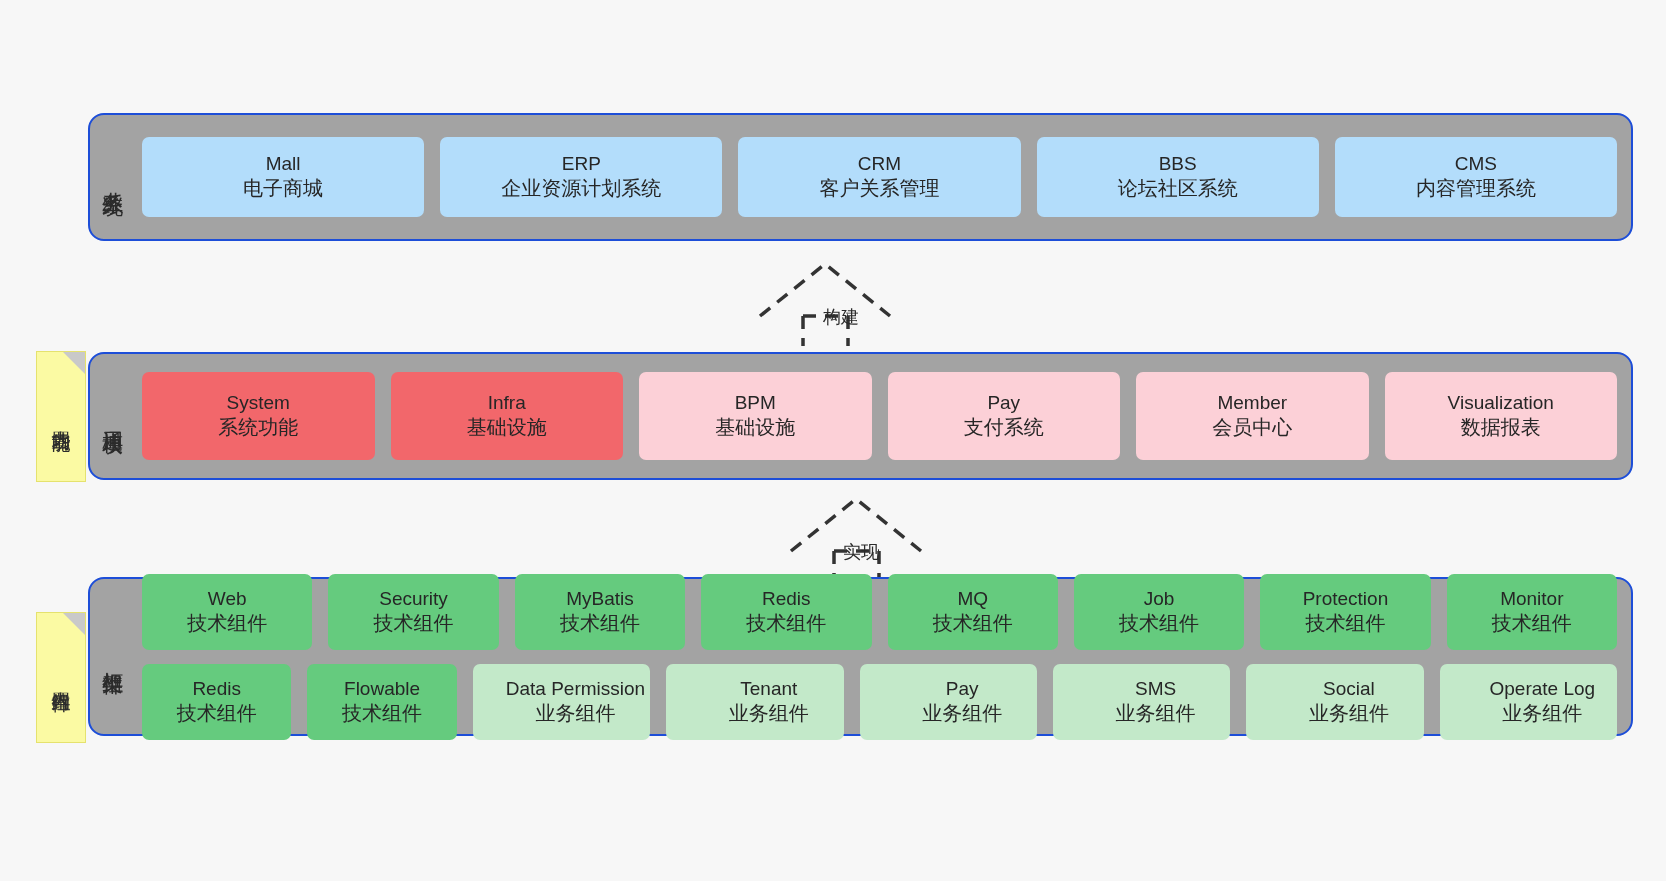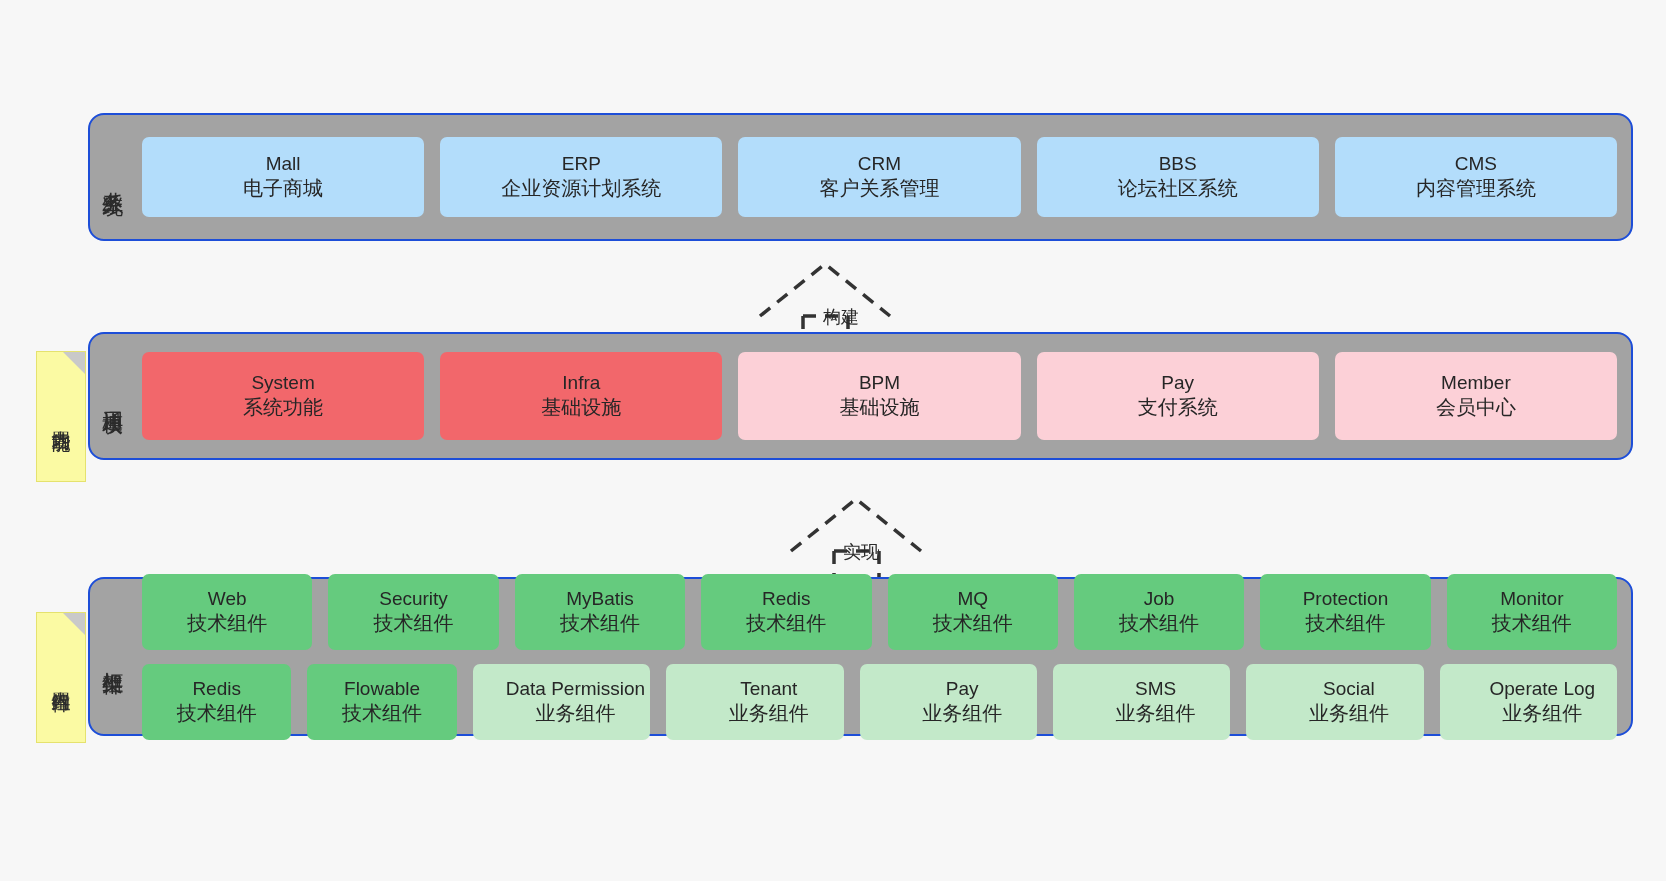--- a/index.html
+++ b/index.html
@@ -159,21 +159,21 @@
       <path d="M 48 58 L 48 88 M 48 58 L 93 58 M 93 58 L 93 88" fill="none" stroke="#333" stroke-width="3.5" stroke-dasharray="13 9" stroke-linecap="butt"></path>
     </svg>
     <span class="arrow-label" style="left:57px; top:47px;margin-left:11px;">构建</span>
   </div>
 
   <div class="note" style="left:36px; top:351px; width:50px; height:131px;">
     <span class="fold"></span>
     <span>内置功能</span>
   </div>
 
-  <div class="layer" id="layer-module" style="left:88px; top:332px; width:1545px; height:128px;">
+  <div class="layer" id="layer-module" style="left:88px; top:352px; width:1545px; height:128px;">
     <div class="layer-title">通用模块</div>
     <div class="layer-body">
       <div class="row">
         <div class="card red">
           <span class="t1">System</span>
           <span class="t2">系统功能</span>
         </div>
         <div class="card red">
           <span class="t1">Infra</span>
           <span class="t2">基础设施</span>
@@ -182,20 +182,24 @@
           <span class="t1">BPM</span>
           <span class="t2">基础设施</span>
         </div>
         <div class="card pink">
           <span class="t1">Pay</span>
           <span class="t2">支付系统</span>
         </div>
         <div class="card pink">
           <span class="t1">Member</span>
           <span class="t2">会员中心</span>
+        </div>
+        <div class="card pink">
+          <span class="t1">Visualization</span>
+          <span class="t2">数据报表</span>
         </div>
       </div>
     </div>
   </div>
 
   <div class="arrow" style="left:786px; top:493px; width:160px; height:90px;">
     <svg width="160" height="90" viewBox="0 0 160 90">
       <path d="M 5 58 L 70 6 L 135 58" fill="none" stroke="#333" stroke-width="3.5" stroke-dasharray="13 9" stroke-linecap="butt"></path>
       <path d="M 48 58 L 48 88 M 48 58 L 93 58 M 93 58 L 93 88" fill="none" stroke="#333" stroke-width="3.5" stroke-dasharray="13 9" stroke-linecap="butt"></path>
     </svg>

